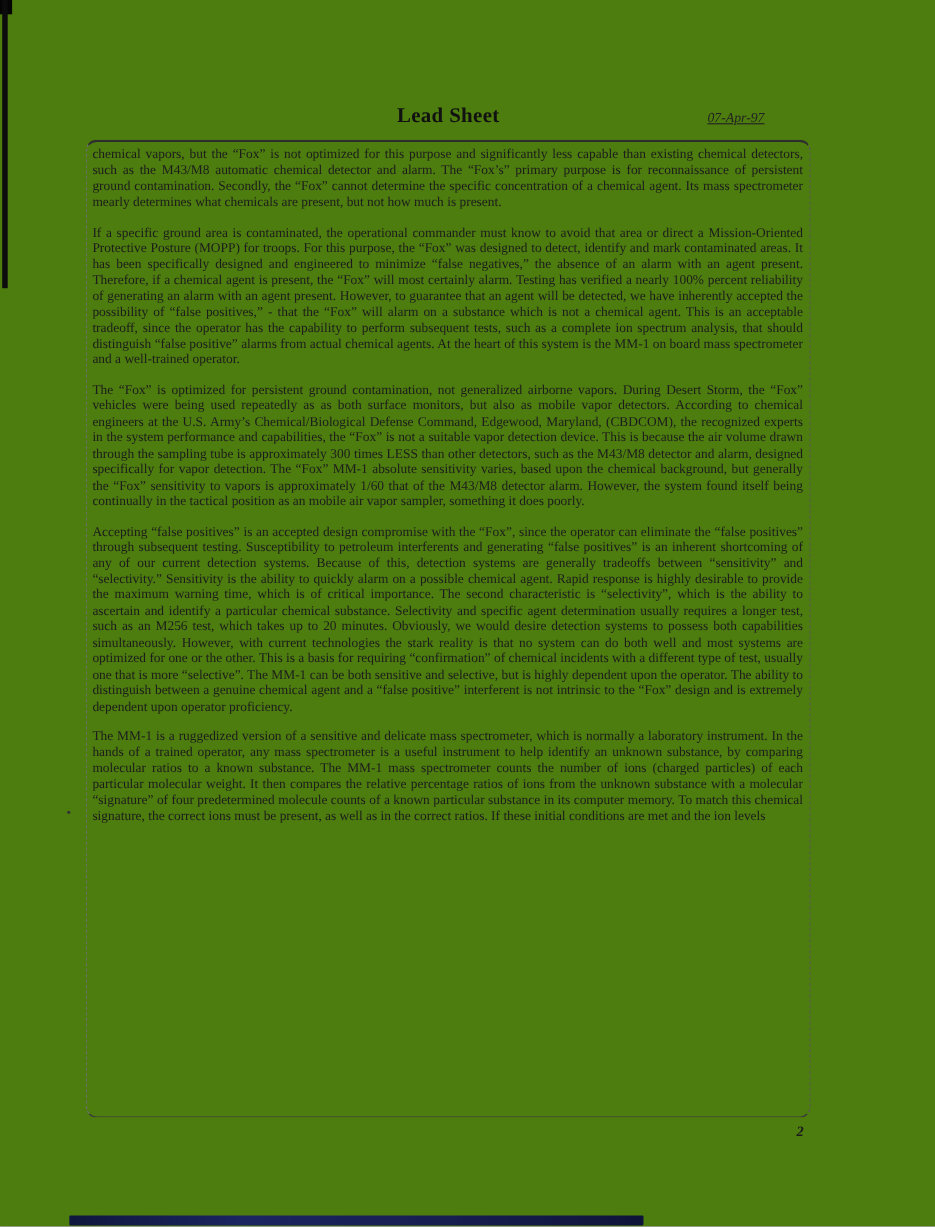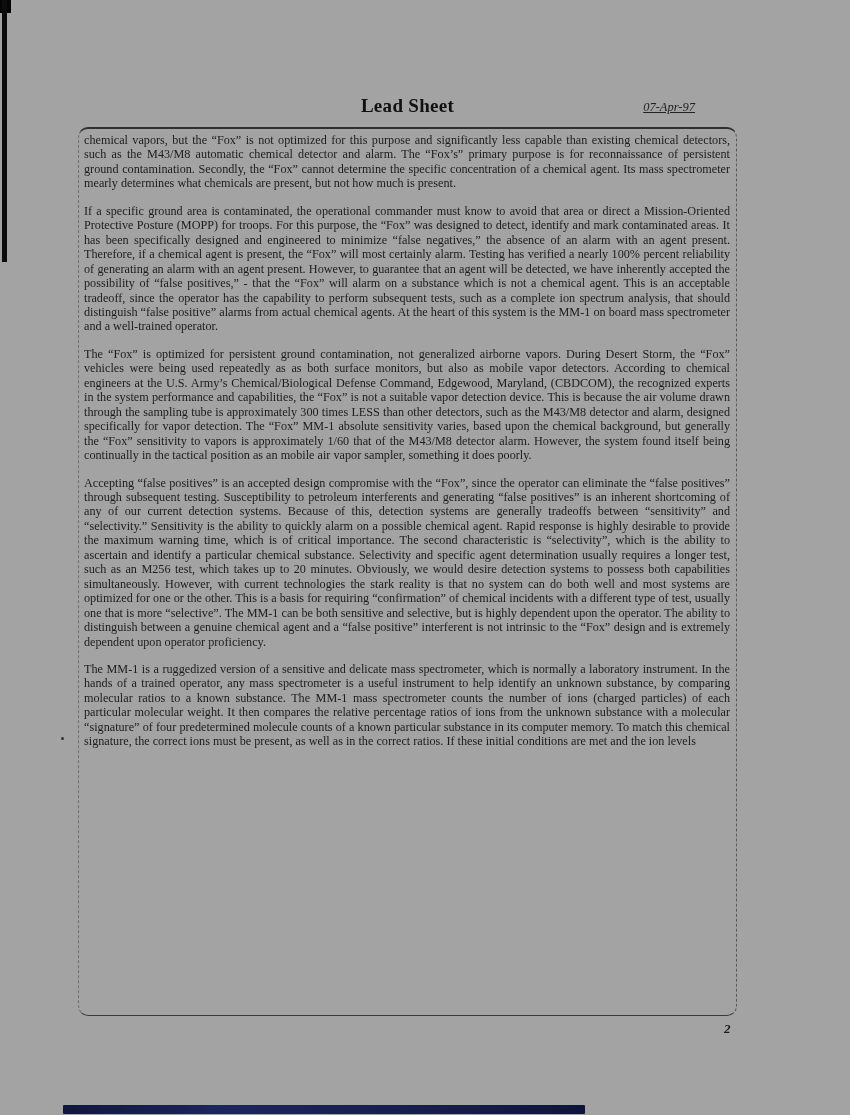--- a/index.html
+++ b/index.html
@@ -4,21 +4,21 @@
 <style>
   html, body {
     margin: 0;
     padding: 0;
     background: #e8e8e6;
   }
   .page {
     position: relative;
     width: 850px;
     height: 1115px;
-    background: #a3a3a3;
+    background: #4d7c0f;
     font-family: "Liberation Serif", serif;
     color: #1b1b1b;
     overflow: hidden;
     box-shadow: 0 0 4px rgba(0,0,0,.25);
   }
   
   .edge-blob {
     position: absolute;
     left: 0; top: 0;
     width: 11px; height: 13px;

